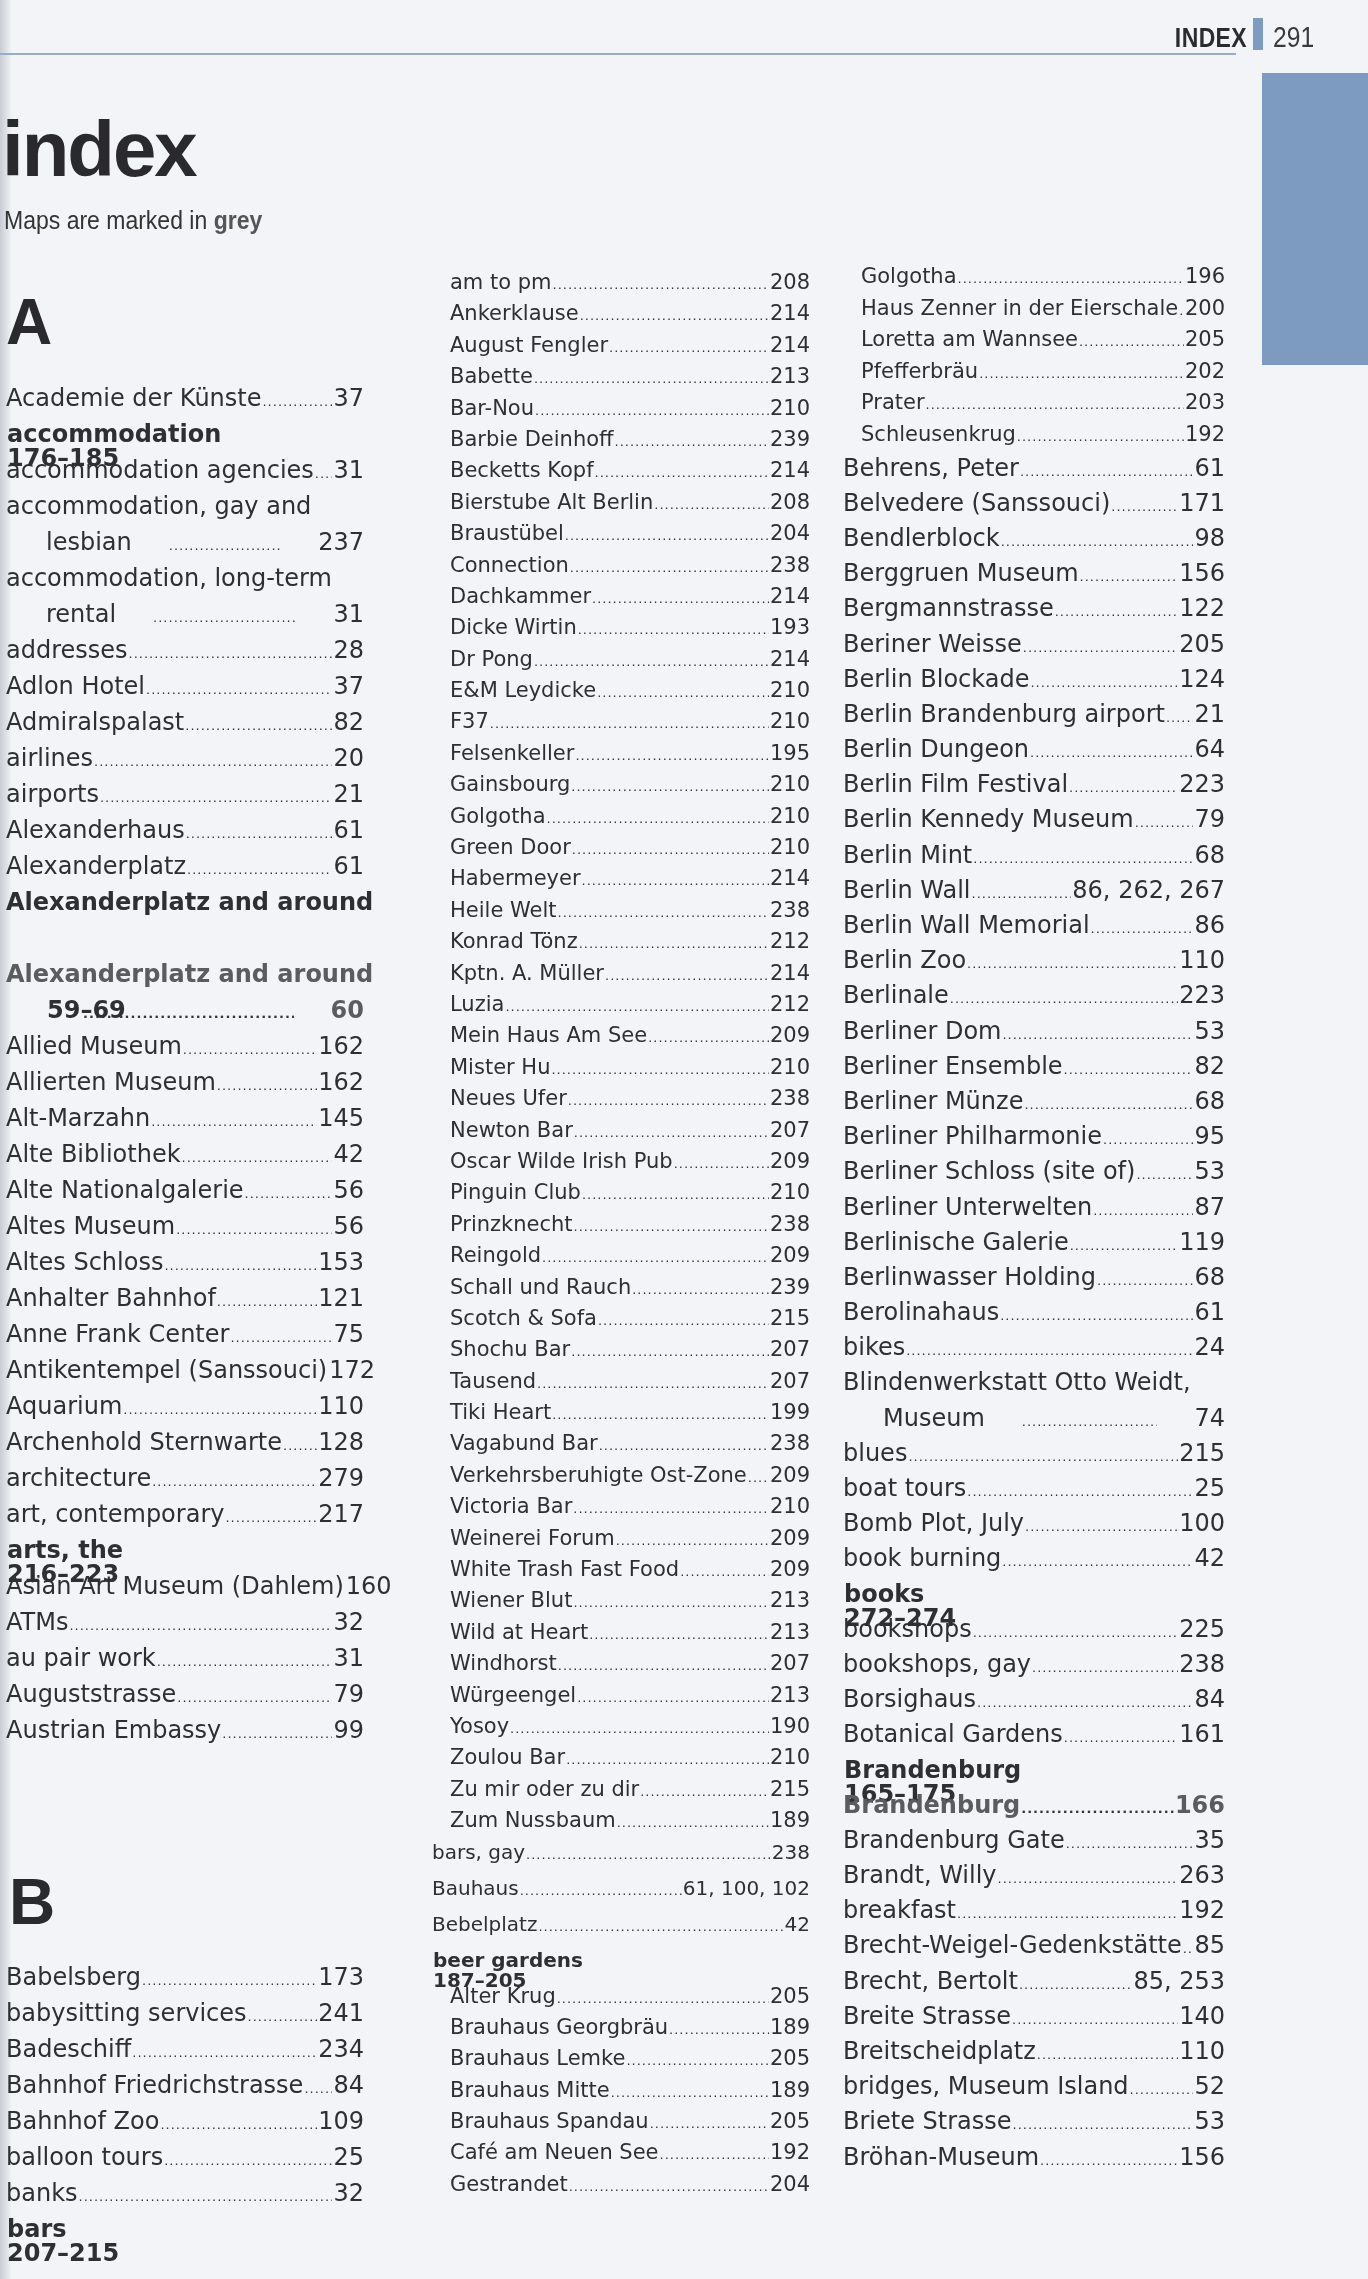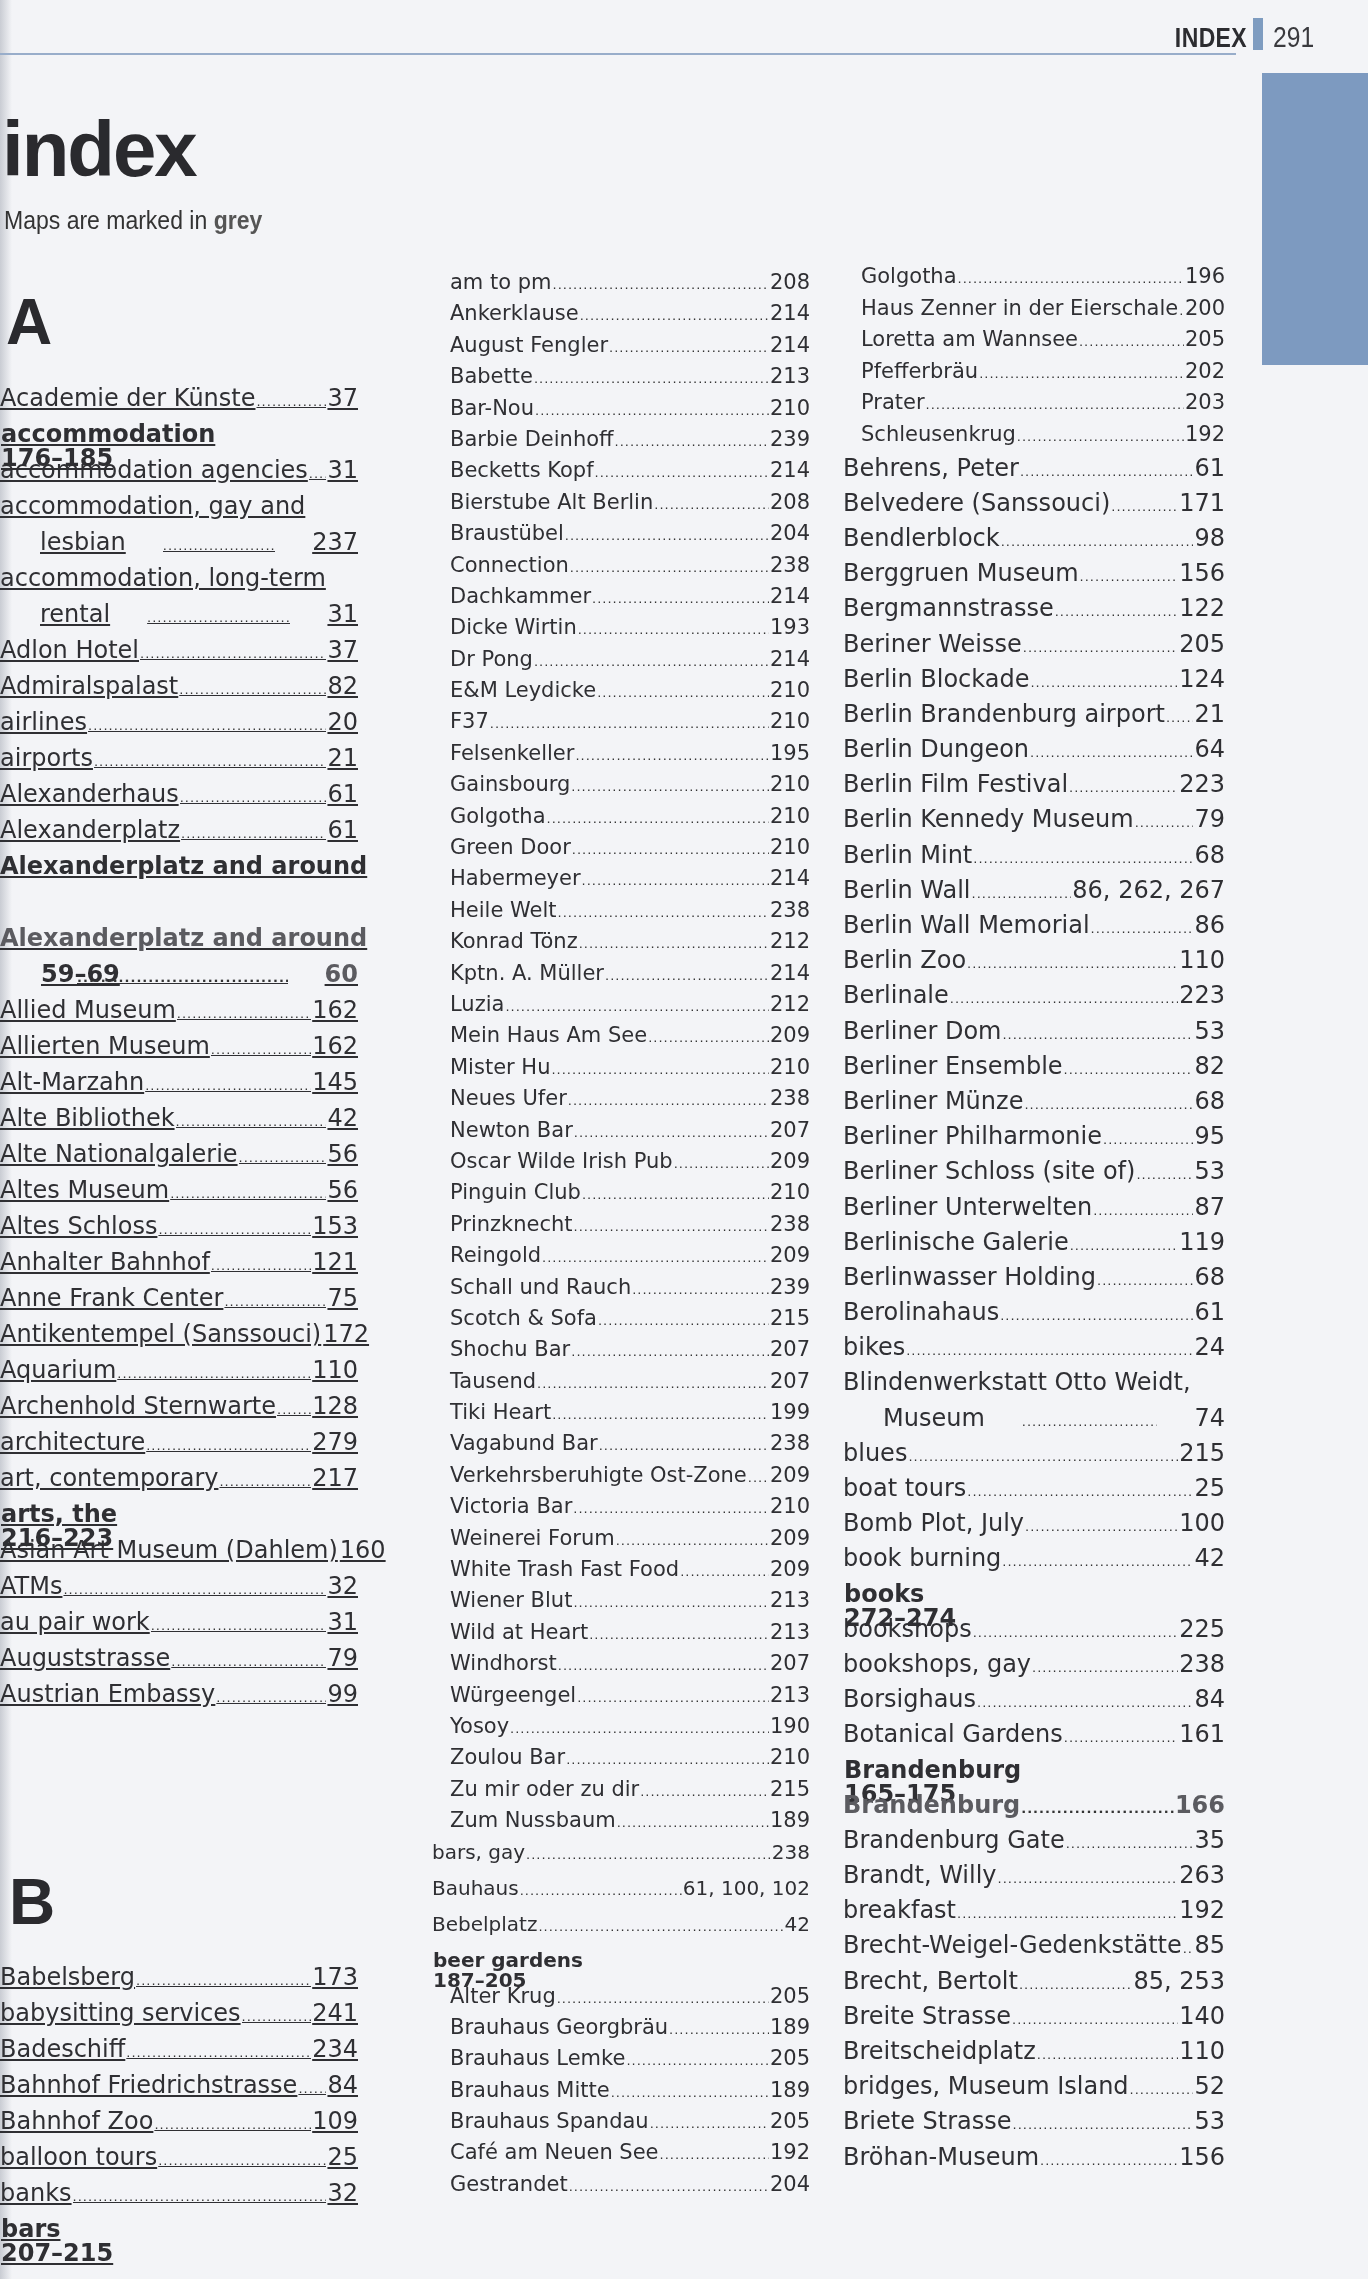--- a/index.html
+++ b/index.html
@@ -26,21 +26,21 @@
   .entry { display:flex; align-items:baseline; white-space:nowrap; font-size:24px; line-height:1; }
   .entry .name { flex:0 0 auto; }
   .entry .dots { flex:1 1 auto; overflow:hidden; margin:0 1px; font-size:13px; letter-spacing:1px; color:#333; }
   .entry .dots::after { content:"........................................................................................................................................................................"; }
   .entry .pg { flex:0 0 auto; }
   .entry.bold { font-weight:bold;flex-direction:column; }
   .entry.grey { font-weight:bold; color:#5b5b60; }
   .entry.sub { padding-left:18px; font-size:21px; }
   .entry.cont { padding-left:40px;gap:36px; }
 
-  .col1 { left:0; width:358px;text-decoration:underline; }
+  .col1 { left:6px; width:358px; }
   .col1 .entry { height:36px; }
   .col2 { left:432px; width:378px; }
   .col2 .entry { height:31.4px; }
   .col2 .entry.main { height:36px; font-size:20px; }
   .col3 { left:843px; width:382px; }
   .col3 .entry { height:35.2px; }
   .col3 .entry.sub { height:31.6px; }
 </style>
 </head>
 <body>
@@ -87,20 +87,25 @@
     </div>
     <div class="entry headonly">
       <span class="name">accommodation, long-term</span>
     </div>
     <div class="entry cont">
       <span class="name">rental</span>
       <span class="dots"></span>
       <span class="pg">31</span>
     </div>
     <div class="entry">
+      <span class="name">addresses</span>
+      <span class="dots"></span>
+      <span class="pg">28</span>
+    </div>
+    <div class="entry">
       <span class="name">Adlon Hotel</span>
       <span class="dots"></span>
       <span class="pg">37</span>
     </div>
     <div class="entry">
       <span class="name">Admiralspalast</span>
       <span class="dots"></span>
       <span class="pg">82</span>
     </div>
     <div class="entry">

